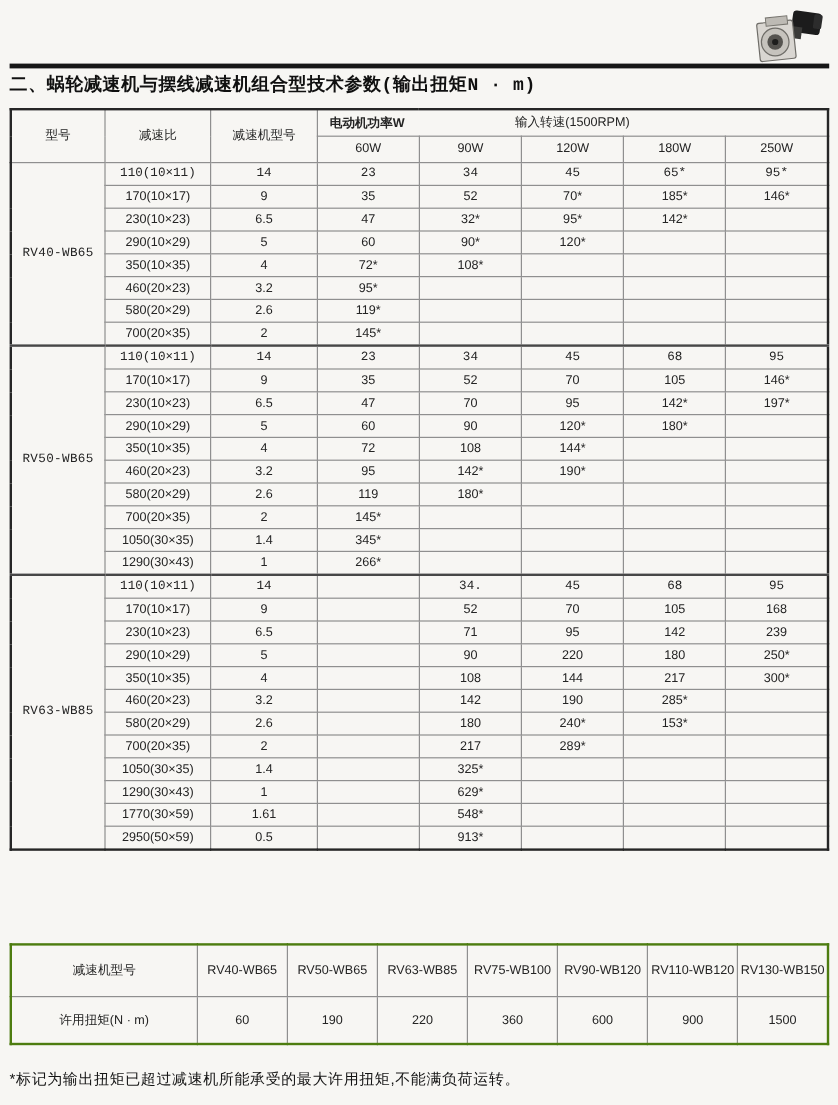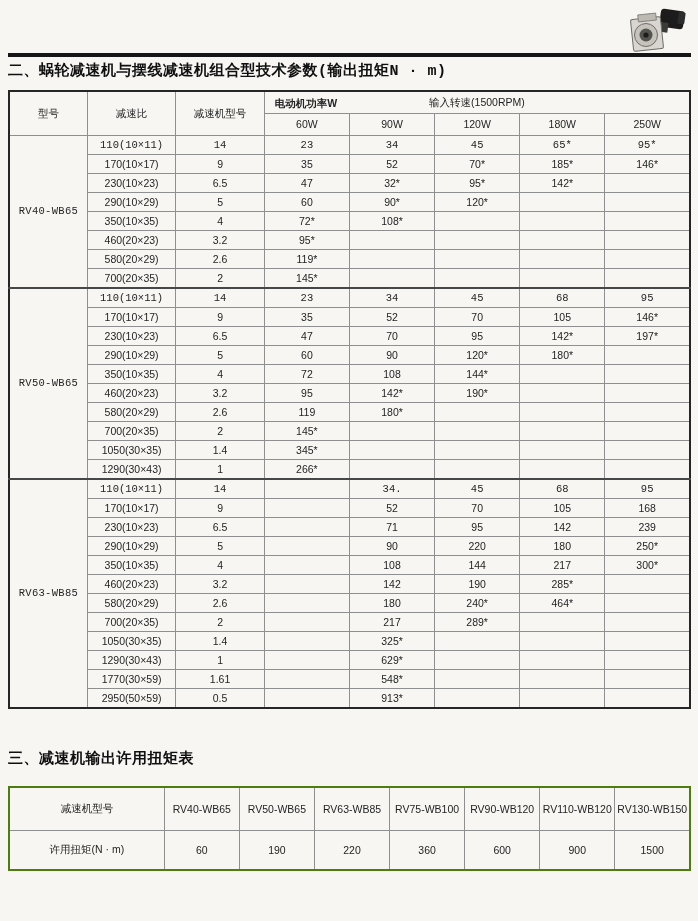--- a/index.html
+++ b/index.html
@@ -340,21 +340,21 @@
           <td>190</td>
           <td>285*</td>
           <td></td>
         </tr>
         <tr>
           <td>580(20×29)</td>
           <td>2.6</td>
           <td></td>
           <td>180</td>
           <td>240*</td>
-          <td>464*</td>
+          <td>153*</td>
           <td></td>
         </tr>
         <tr>
           <td>700(20×35)</td>
           <td>2</td>
           <td></td>
           <td>217</td>
           <td>289*</td>
           <td></td>
           <td></td>
@@ -391,21 +391,20 @@
           <td>0.5</td>
           <td></td>
           <td>913*</td>
           <td></td>
           <td></td>
           <td></td>
         </tr>
       </tbody>
   </table>
 
-  <h2 class="sec-title t2">三、减速机输出许用扭矩表</h2>
 
   <table class="torque">
     <colgroup>
       <col style="width:22.8%">
         <col style="width:11.03%">
         <col style="width:11.03%">
         <col style="width:11.03%">
       <col style="width:11.03%">
         <col style="width:11.03%">
         <col style="width:11.03%">
@@ -430,14 +429,15 @@
         <td>190</td>
         <td>220</td>
         <td>360</td>
         <td>600</td>
         <td>900</td>
         <td>1500</td>
       </tr>
     </tbody>
   </table>
 
+  <p class="footnote">*标记为输出扭矩已超过减速机所能承受的最大许用扭矩,不能满负荷运转。</p>
 
 </div>
 
 </body></html>

